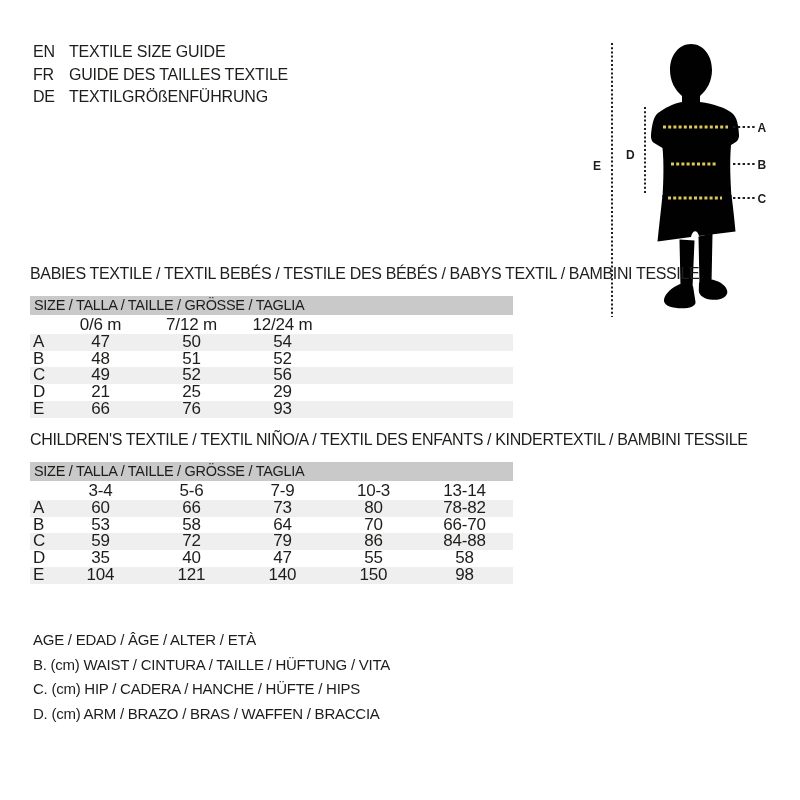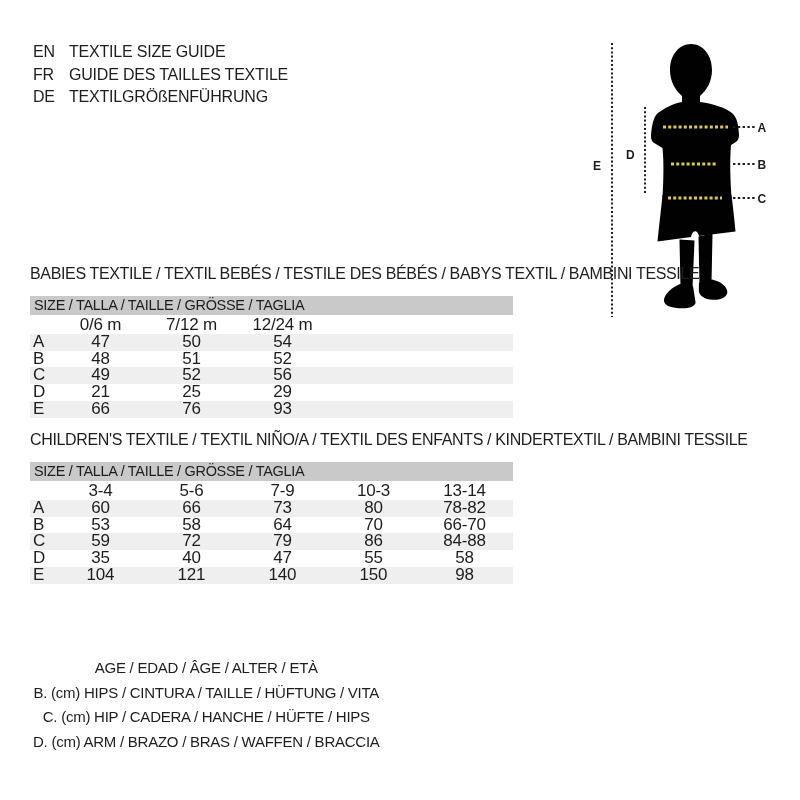--- a/index.html
+++ b/index.html
@@ -17,21 +17,21 @@
   .table-section{position:absolute;left:30px;width:483px;}
   .babies-section{top:266px;}
   .children-section{top:432px;}
   .section-title{font-size:16px;line-height:15px;letter-spacing:-0.35px;white-space:nowrap;margin-bottom:15px;}
   .size-bar{background:#c9c9c9;height:19px;line-height:19px;font-size:14.5px;letter-spacing:-0.3px;padding-left:4px;margin-bottom:2px;}
   .trow{display:flex;height:16.8px;line-height:16.8px;font-size:17px;letter-spacing:-0.2px;}
   .trow.stripe{background:#efefef;}
   .cell{flex:0 0 91px;width:91px;text-align:center;}
   .cell.label{flex:0 0 22px;width:22px;text-align:left;padding-left:3px;}
   
-  .legend{position:absolute;left:33px;top:656px;text-align:center;}
+  .legend{position:absolute;left:33px;top:628px;}
   .legend-line{height:24.5px;line-height:24.5px;font-size:15px;letter-spacing:-0.25px;white-space:nowrap;}
 </style>
 </head>
 <body>
 
 <div class="page">
 
   <div class="lang-list">
     <div class="lang-row">
       <span class="lang-code">EN</span>
@@ -177,18 +177,18 @@
       <div class="cell">104</div>
       <div class="cell">121</div>
       <div class="cell">140</div>
       <div class="cell">150</div>
       <div class="cell">98</div>
     </div>
   </section>
 
   <div class="legend">
     <div class="legend-line">AGE / EDAD / ÂGE / ALTER / ETÀ</div>
-    <div class="legend-line">B. (cm) HIPS / CINTURA / TAILLE / HÜFTUNG / VITA</div>
+    <div class="legend-line">B. (cm) WAIST / CINTURA / TAILLE / HÜFTUNG / VITA</div>
     <div class="legend-line">C. (cm) HIP / CADERA / HANCHE / HÜFTE / HIPS</div>
     <div class="legend-line">D. (cm) ARM / BRAZO / BRAS / WAFFEN / BRACCIA</div>
   </div>
 
 </div>
 
 </body></html>

